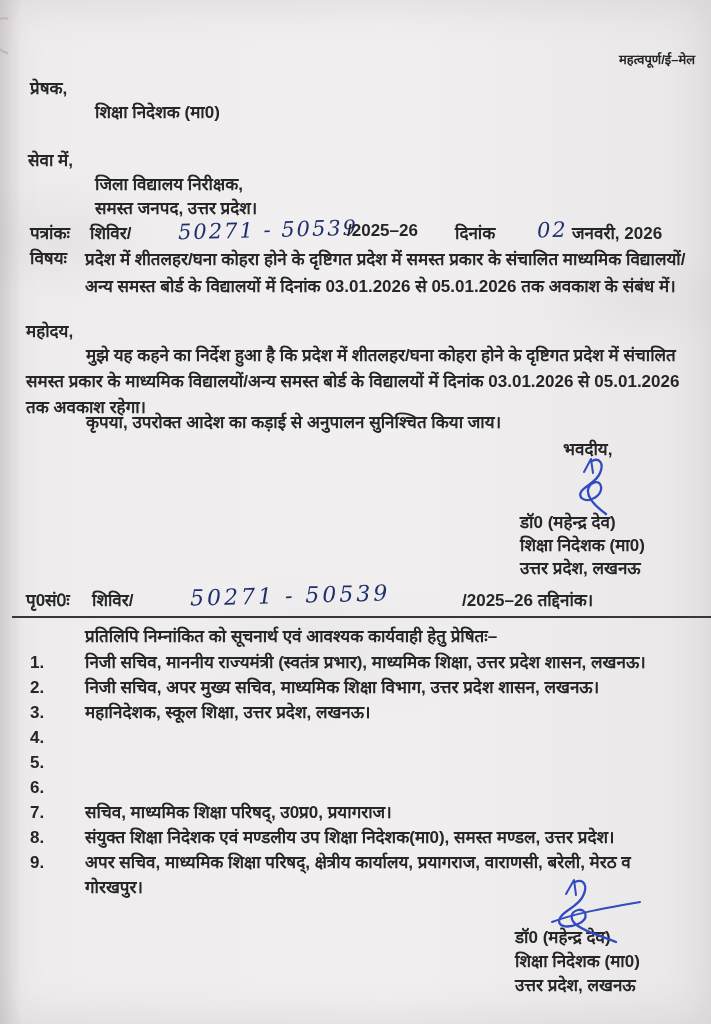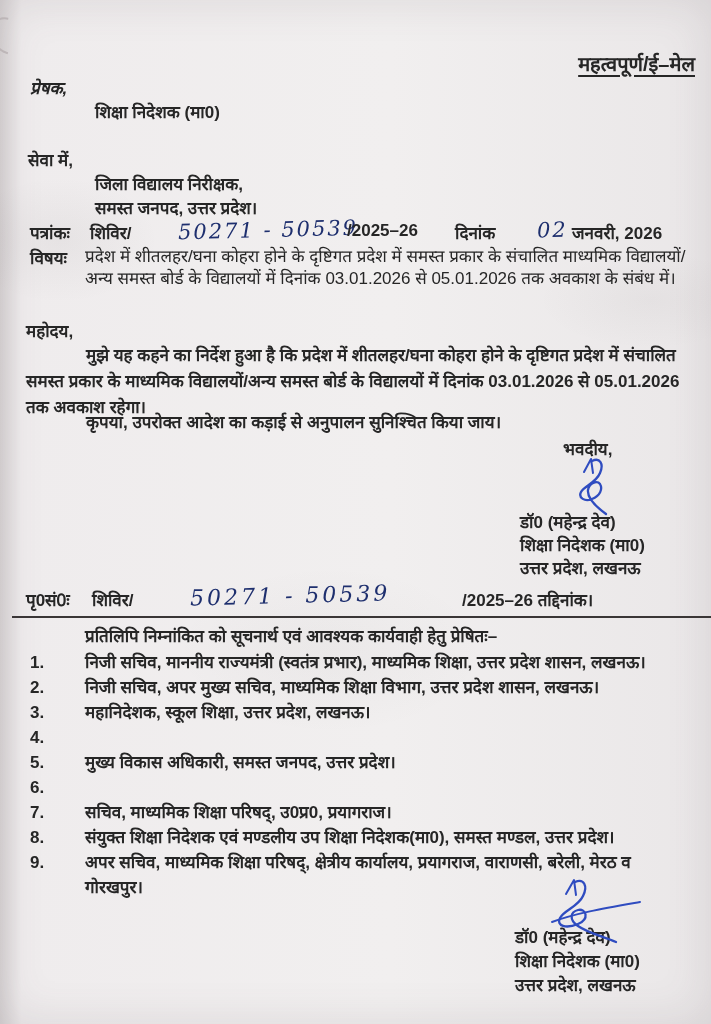--- a/index.html
+++ b/index.html
@@ -15,35 +15,34 @@
     background:
       radial-gradient(160px 70px at 650px 300px, rgba(60,50,52,.04), transparent 70%),
       radial-gradient(220px 120px at 330px 650px, rgba(60,50,52,.035), transparent 70%),
       radial-gradient(140px 90px at 60px 240px, rgba(60,50,52,.05), transparent 70%),
       linear-gradient(90deg,#d9d5d6 0%,#efeced 3%,#f1efef 55%,#eae7e8 100%);
     box-shadow:inset 0 0 46px rgba(90,80,82,.14);
   }
   .abs{position:absolute;}
   .b{font-weight:700;}
   .tag{
-    font-size:20px;font-weight:700;
-    text-decoration:underline;
+    font-size:13px;font-weight:700;
     text-decoration-thickness:2px;
     text-underline-offset:4px;
   }
   .hw{
     font-family:"DejaVu Serif","Liberation Serif",serif;
     font-style:italic;
     font-weight:500;
     color:#1e2f6e;
     letter-spacing:2px;
     transform:rotate(-1.5deg);
     white-space:nowrap;
   }
-  .subject-text{width:616px;line-height:22px;font-weight:400;}
+  .subject-text{width:616px;line-height:27px;font-weight:700;}
   .para{width:662px;line-height:26px;text-indent:60px;}
   .signblock{width:185px;text-align:left;line-height:23px;font-weight:700;white-space:nowrap;}
   .rule{border-top:2.5px solid #3a3636;width:699px;}
   .copy-list{width:711px;}
   .copy-row{display:flex;padding-left:30px;padding-right:10px;line-height:25px;}
   .copy-num{width:55px;flex:none;}
   .copy-text{width:600px;}
   .corner-mark{
     left:-8px;top:16px;width:28px;height:36px;
     border:2px solid #b6aeb0;border-radius:50%;
@@ -54,21 +53,21 @@
 </style>
 </head>
 <body>
 
 <div class="page">
 
   <div class="abs corner-mark"></div>
 
   <div class="abs tag" style="top:50px;right:16px;">महत्वपूर्ण/ई–मेल</div>
 
-  <div class="abs" style="left:30px;top:76px;font-style:italic;">प्रेषक,</div>
+  <div class="abs" style="left:30px;top:76px;">प्रेषक,</div>
   <div class="abs" style="left:95px;top:100px;">शिक्षा निदेशक (मा0)</div>
 
   <div class="abs" style="left:28px;top:148px;">सेवा में,</div>
   <div class="abs" style="left:95px;top:196px;">समस्त जनपद, उत्तर प्रदेश।</div>
   <div class="abs" style="left:95px;top:172px;">जिला विद्यालय निरीक्षक,</div>
 
   <div class="abs" style="left:0;top:221px;width:711px;height:30px;">
     <span class="abs" style="left:30px;">पत्रांकः</span>
     <span class="abs" style="left:90px;">शिविर/</span>
     <span class="abs hw" style="left:178px;top:-3px;font-size:21px;">50271 - 50539</span>
@@ -118,21 +117,20 @@
     </div>
     <div class="copy-row">
       <span class="copy-num">3.</span>
       <span class="copy-text">महानिदेशक, स्कूल शिक्षा, उत्तर प्रदेश, लखनऊ।</span>
     </div>
     <div class="copy-row">
       <span class="copy-num">4.</span>
     </div>
     <div class="copy-row">
       <span class="copy-num">5.</span>
-      <span class="copy-text">मुख्य विकास अधिकारी, समस्त जनपद, उत्तर प्रदेश।</span>
     </div>
     <div class="copy-row">
       <span class="copy-num">6.</span>
     </div>
     <div class="copy-row">
       <span class="copy-num">7.</span>
       <span class="copy-text">सचिव, माध्यमिक शिक्षा परिषद्, उ0प्र0, प्रयागराज।</span>
     </div>
     <div class="copy-row">
       <span class="copy-num">8.</span>

